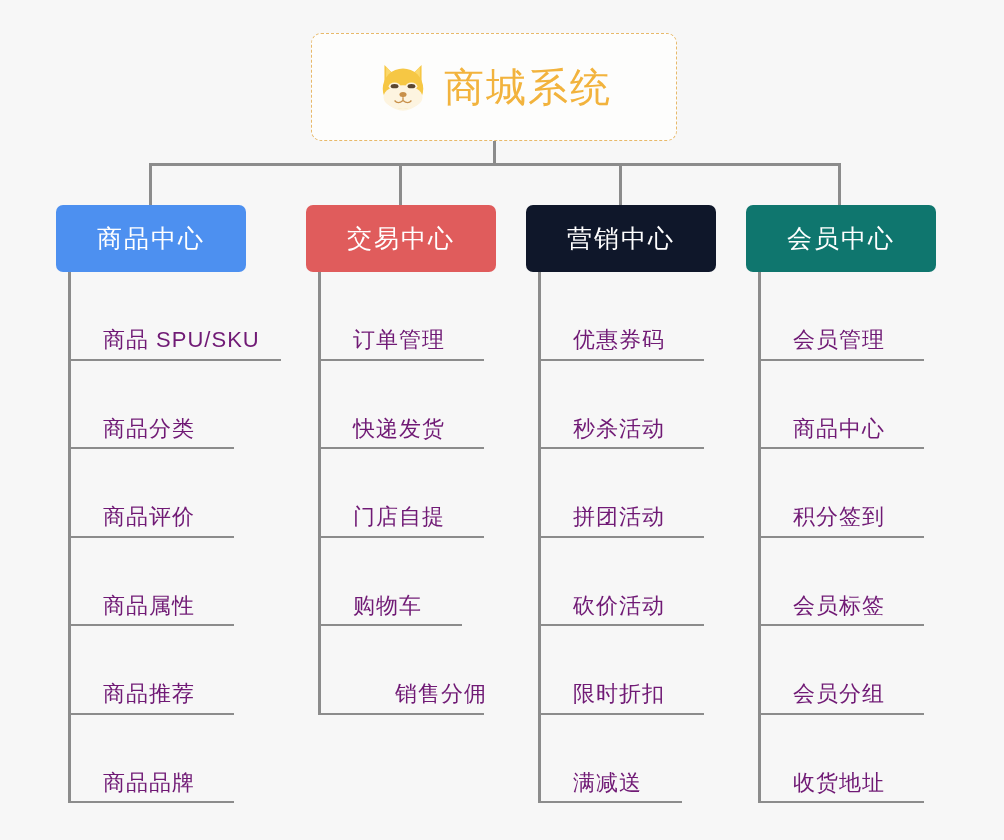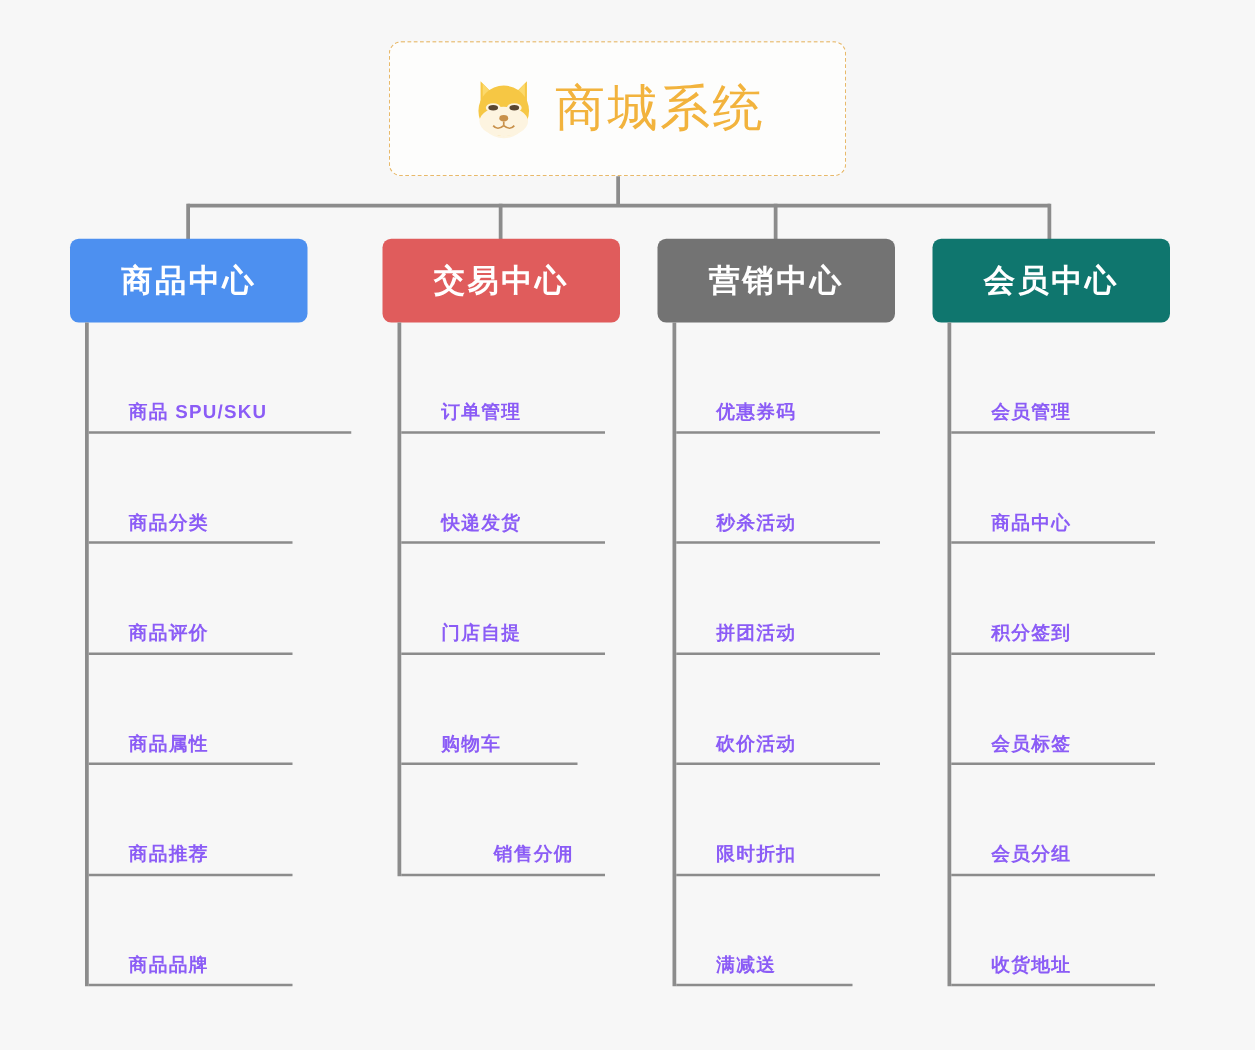--- a/index.html
+++ b/index.html
@@ -54,22 +54,21 @@
   .conn {
     position: absolute;
     background: #8c8c8c;
   }
   .conn-v { width: 3px; }
   .conn-h { height: 3px; }
 
   
   .column {
     position: absolute;
-    top: 191px;
-    font-weight: bold;
+    top: 205px;
   }
   .cat-box {
     height: 67px;
     border-radius: 7px;
     display: flex;
     align-items: center;
     justify-content: center;
     color: #ffffff;
     font-size: 25px;
     letter-spacing: 2px;
@@ -83,37 +82,37 @@
   }
   .leaf {
     position: relative;
     height: 88.5px;
     box-sizing: border-box;
     display: flex;
     align-items: flex-end;
     border-bottom: 2px solid #8c8c8c;
   }
   .leaf-label {
-    font-size: 15px;
-    color: #8b5cf6;
+    font-size: 22px;
+    color: #701a75;
     letter-spacing: 1px;
     padding: 0 10px 6px 32px;
     white-space: nowrap;
     line-height: 1.1;
   }
 
   
   .col-0 { left: 56px; width: 190px; }
   .col-1 { left: 306px; width: 190px; }
   .col-2 { left: 526px; width: 190px; }
   .col-3 { left: 746px; width: 190px; }
 
   .col-0 .cat-box { background: #4d90f0; }
   .col-1 .cat-box { background: #e05c5c; }
-  .col-2 .cat-box { background: #737373; }
+  .col-2 .cat-box { background: #0f172a; }
   .col-3 .cat-box { background: #0f766e; }
 </style>
 </head>
 <body>
 
 <div id="mindmap">
 
   <div class="root-node">
     <svg class="root-icon" viewBox="0 0 64 64">
       <path d="M10 6 L10 26 L22 18 Z" fill="#f6c744"></path>

